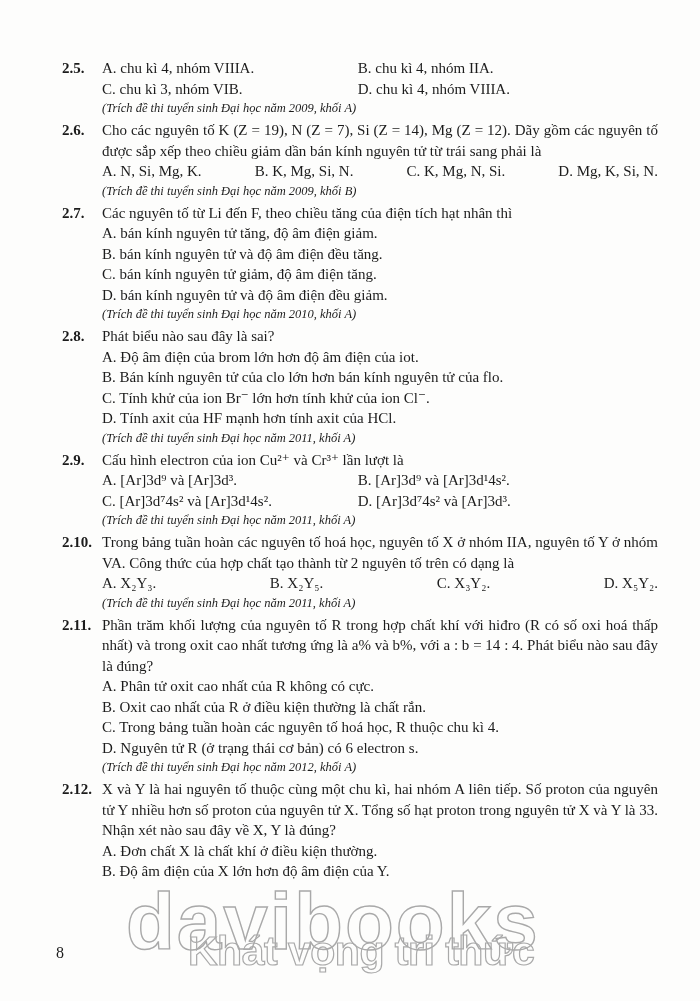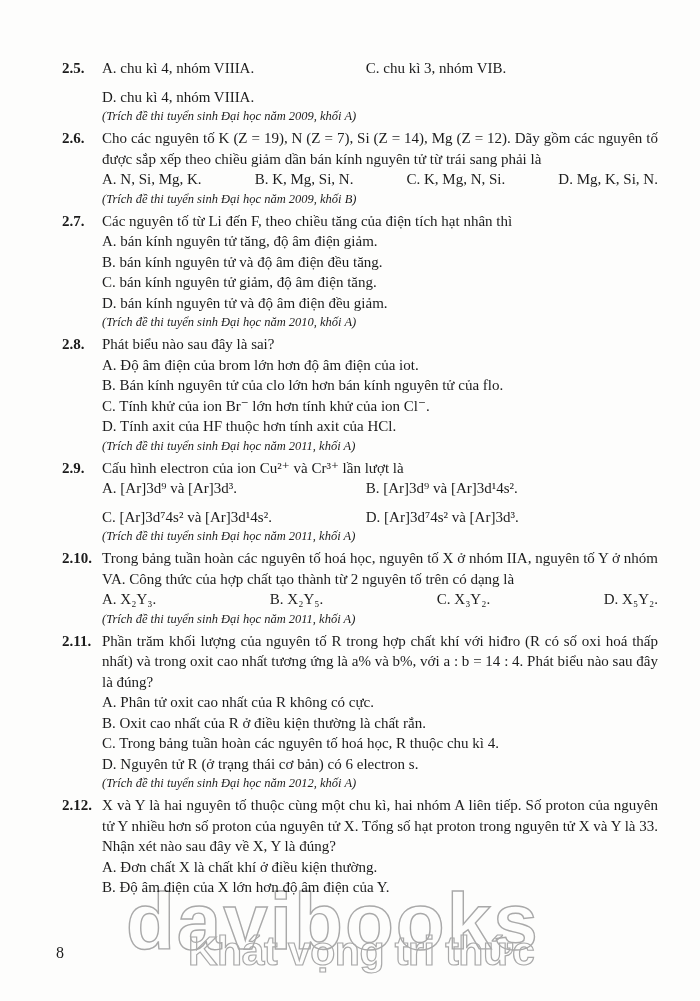--- a/index.html
+++ b/index.html
@@ -33,21 +33,20 @@
   .q-text{
     margin:0;
     text-align:justify;
   }
   .opts{margin:0;}
   .opts .opt{display:inline-block;}
   .opts.stack .opt{display:block;}
   .opts.cols2{
     display:grid;
     grid-template-columns:46% 54%;
-    gap:8px;
   }
   .opts.row4{
     display:flex;
     justify-content:space-between;
   }
   .cite{
     font-style:italic;
     text-align:left;
     font-size:12.5px;
     line-height:17px;
@@ -95,20 +94,21 @@
   <div class="wm-slogan">Khát vọng tri thức</div>
 </div>
 
 <div class="page">
 
   <div class="q">
     <div class="q-num">2.5.</div>
     <div class="q-body">
       <div class="opts cols2">
         <span class="opt">A. chu kì 4, nhóm VIIIA.</span>
+        <span class="opt">B. chu kì 4, nhóm IIA.</span>
         <span class="opt">C. chu kì 3, nhóm VIB.</span>
         <span class="opt">D. chu kì 4, nhóm VIIIA.</span>
       </div>
       <div class="cite">(Trích đề thi tuyển sinh Đại học năm 2009, khối A)</div>
     </div>
   </div>
 
   <div class="q">
     <div class="q-num">2.6.</div>
     <div class="q-body">
@@ -138,21 +138,21 @@
   </div>
 
   <div class="q">
     <div class="q-num">2.8.</div>
     <div class="q-body">
       <p class="q-text">Phát biểu nào sau đây là sai?</p>
       <div class="opts stack">
         <span class="opt">A. Độ âm điện của brom lớn hơn độ âm điện của iot.</span>
         <span class="opt">B. Bán kính nguyên tử của clo lớn hơn bán kính nguyên tử của flo.</span>
         <span class="opt">C. Tính khử của ion Br⁻ lớn hơn tính khử của ion Cl⁻.</span>
-        <span class="opt">D. Tính axit của HF thuộc hơn tính axit của HCl.</span>
+        <span class="opt">D. Tính axit của HF mạnh hơn tính axit của HCl.</span>
       </div>
       <div class="cite">(Trích đề thi tuyển sinh Đại học năm 2011, khối A)</div>
     </div>
   </div>
 
   <div class="q">
     <div class="q-num">2.9.</div>
     <div class="q-body">
       <p class="q-text">Cấu hình electron của ion Cu²⁺ và Cr³⁺ lần lượt là</p>
       <div class="opts cols2">

